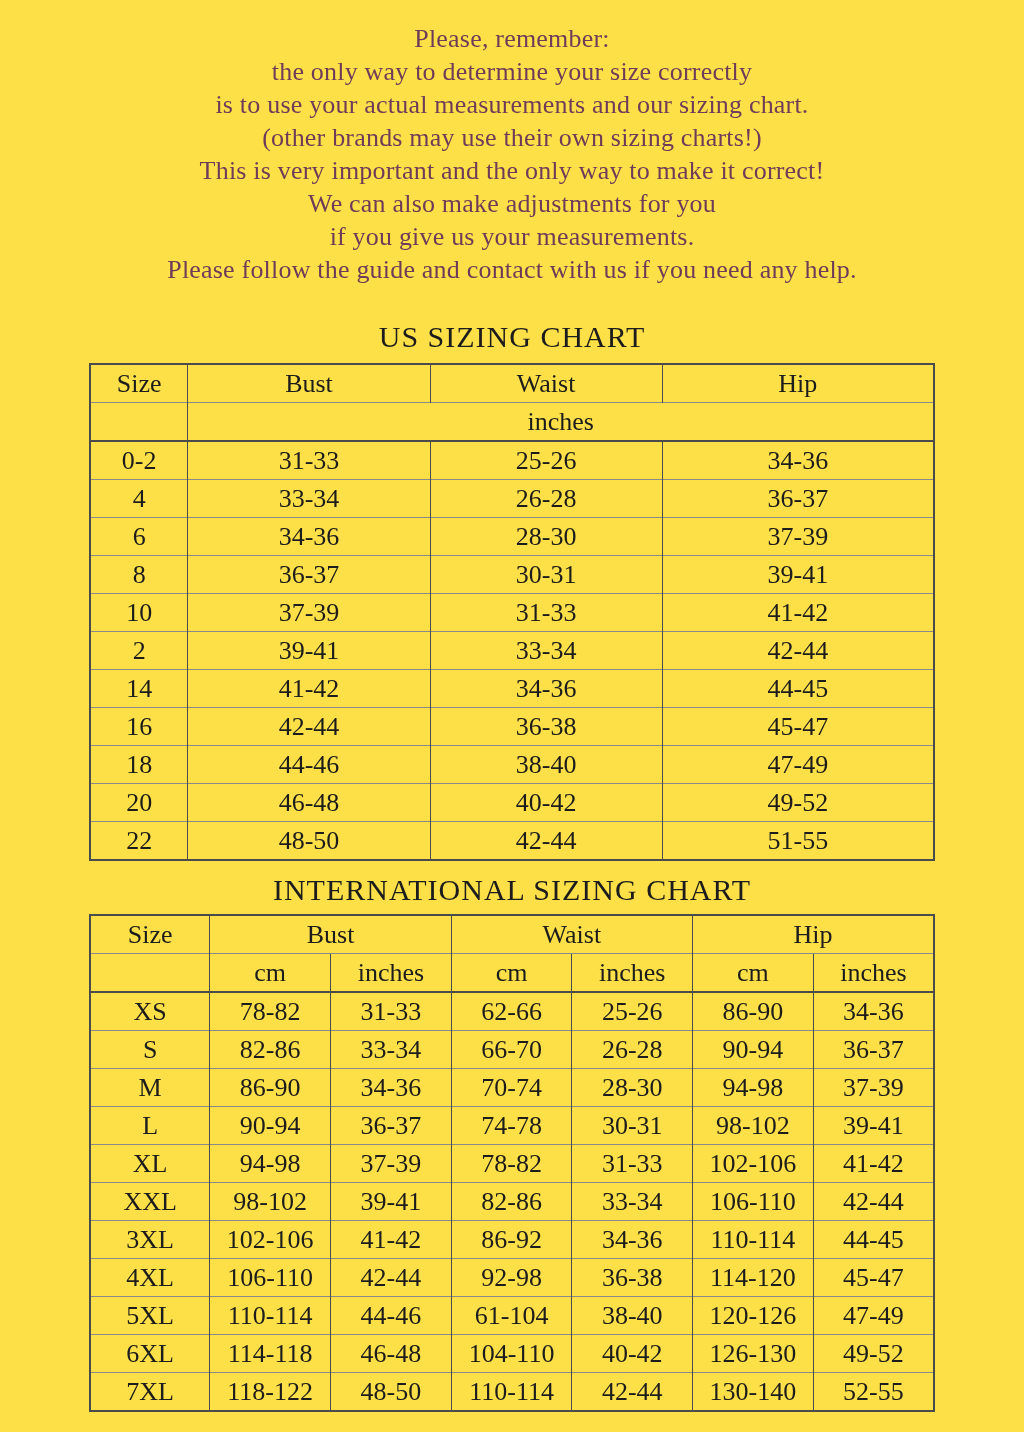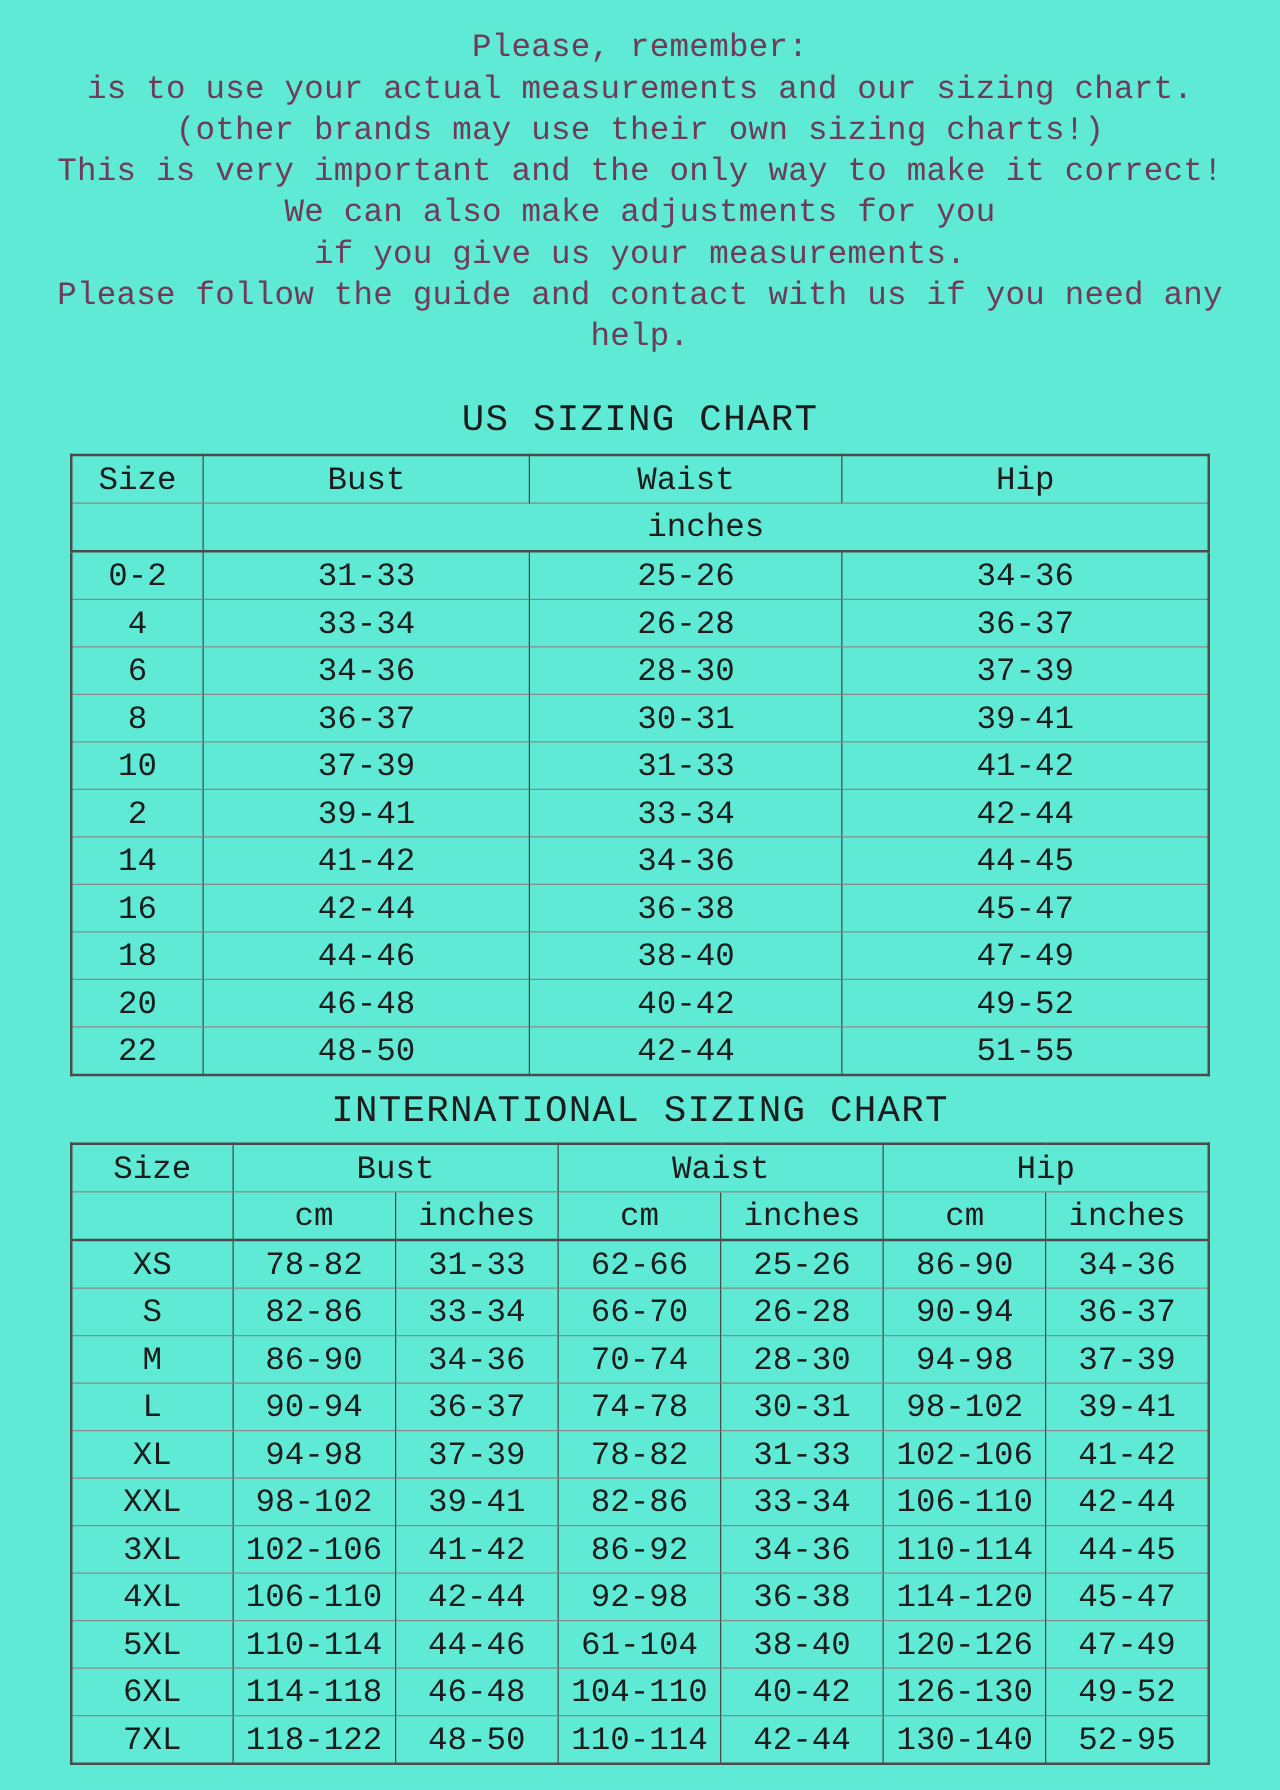--- a/index.html
+++ b/index.html
@@ -4,22 +4,22 @@
 <style>
   html, body {
     margin: 0;
     padding: 0;
     background: #ffffff;
   }
   .page {
     width: 1024px;
     height: 1432px;
     margin: 0 auto;
-    background: #5eead4;
-    font-family: Liberation Mono, monospace;
+    background: #fde047;
+    font-family: Liberation Serif, serif;
     box-sizing: border-box;
     overflow: hidden;
   }
   
   .intro {
     text-align: center;
     color: #6e3c58;
     font-size: 26px;
     font-weight: 300;
     line-height: 33px;
@@ -34,21 +34,21 @@
     color: #1c1c1c;
     font-size: 30px;
     font-weight: 400;
     letter-spacing: 1px;
     margin: 0;
   }
   .chart-title.us   { margin: 34px 0 9px 0; }
   .chart-title.intl { margin: 12px 0 7px 0; }
   
   table.chart {
-    width: 912px;
+    width: 846px;
     margin: 0 auto;
     border-collapse: collapse;
     table-layout: fixed;
     border: 2px solid #4b4b4b;
     color: #1c1c1c;
   }
   table.chart th, table.chart td {
     border-left: 1px solid #4b4b4b;
     border-top: 1px solid #8a8a8a;
     text-align: center;
@@ -72,20 +72,21 @@
   table.intl col.c-size { width: 14.2%; }
   table.intl col.c-sub  { width: 14.3%; }
 </style>
 </head>
 <body>
 
 <div class="page">
 
   <div class="intro intro-1">
     <p>Please, remember:</p>
+    <p>the only way to determine your size correctly</p>
     <p>is to use your actual measurements and our sizing chart.</p>
     <p>(other brands may use their own sizing charts!)</p>
   </div>
 
   <div class="intro intro-2">
     <p>This is very important and the only way to make it correct!</p>
     <p>We can also make adjustments for you</p>
     <p>if you give us your measurements.</p>
     <p>Please follow the guide and contact with us if you need any help.</p>
   </div>
@@ -301,18 +302,18 @@
           <td>126-130</td>
           <td>49-52</td>
         </tr>
         <tr>
           <td>7XL</td>
           <td>118-122</td>
           <td>48-50</td>
           <td>110-114</td>
           <td>42-44</td>
           <td>130-140</td>
-          <td>52-95</td>
+          <td>52-55</td>
         </tr>
       </tbody>
   </table>
 
 </div>
 
 </body></html>

